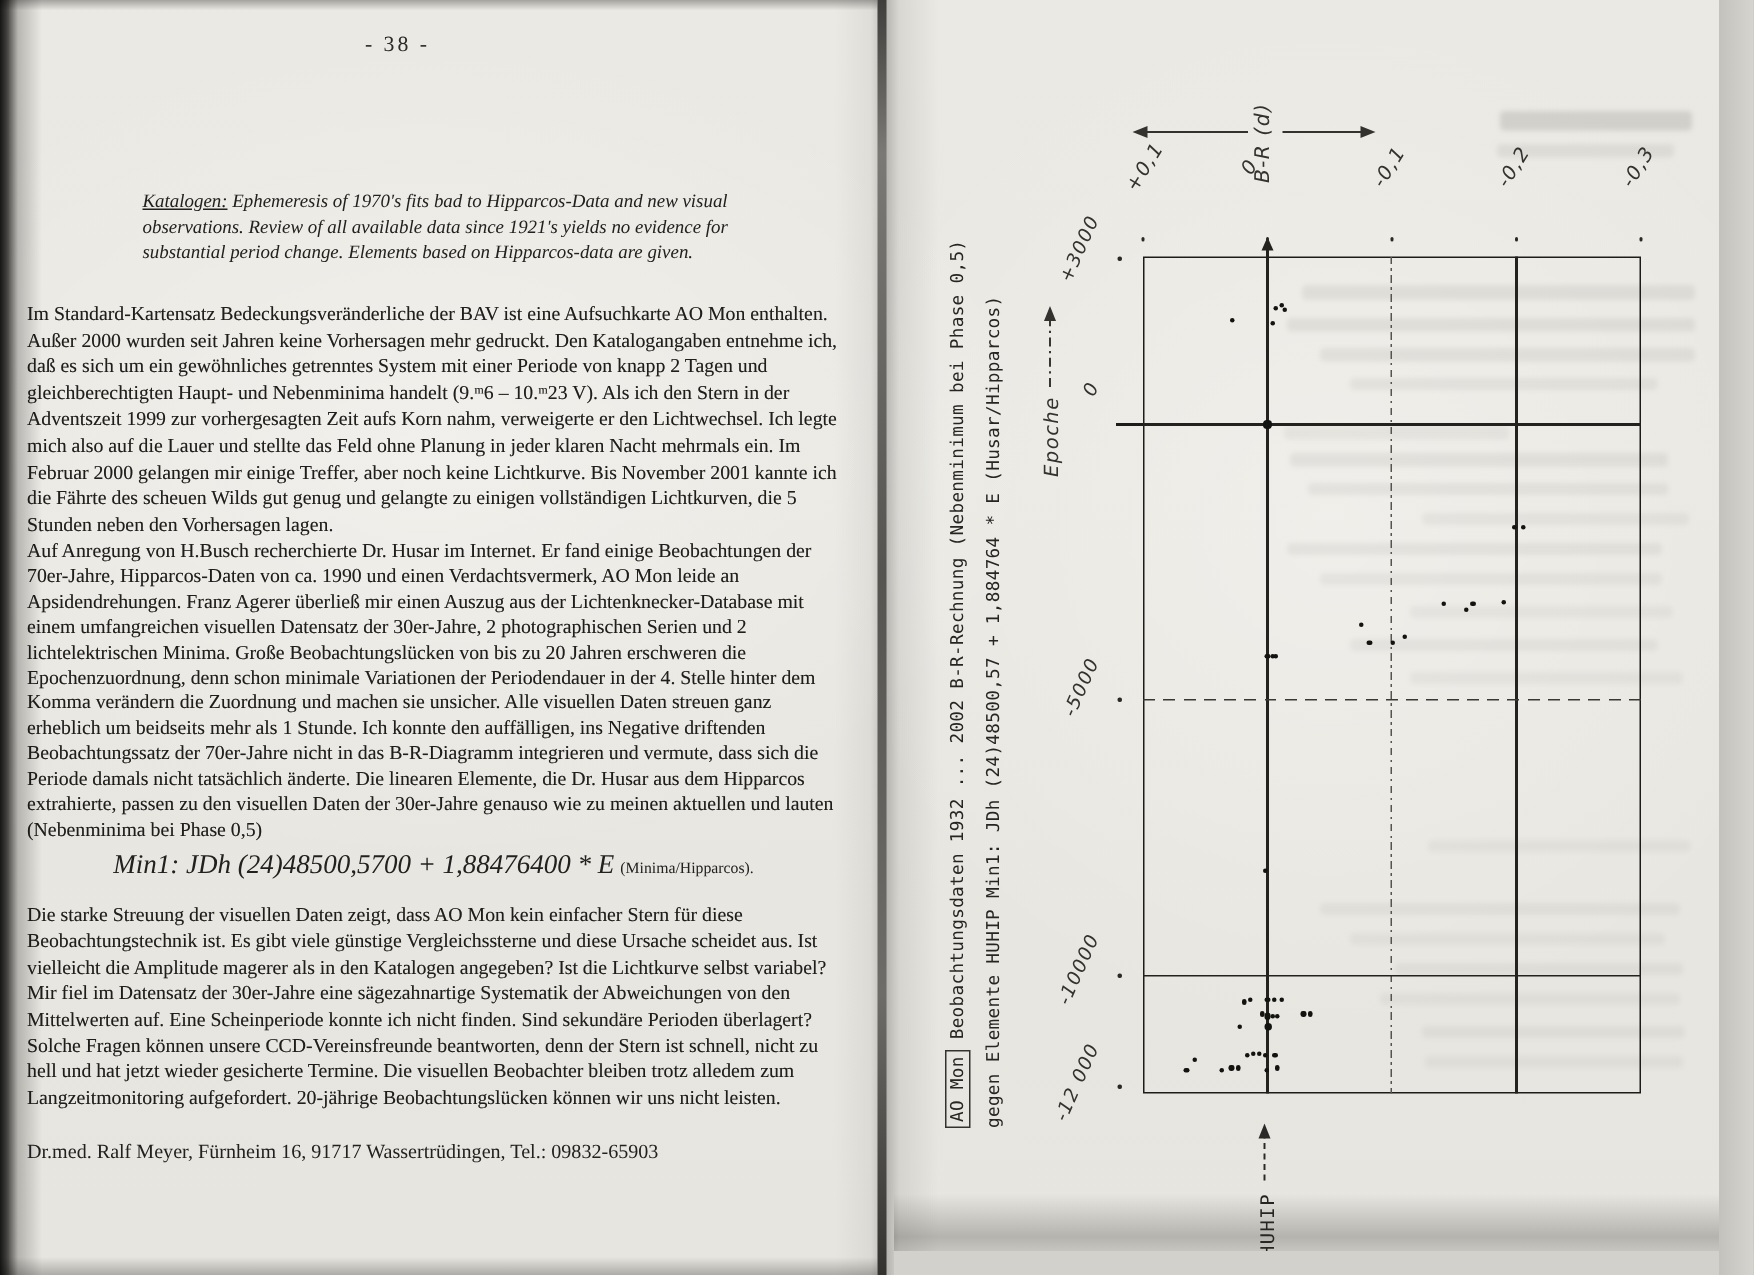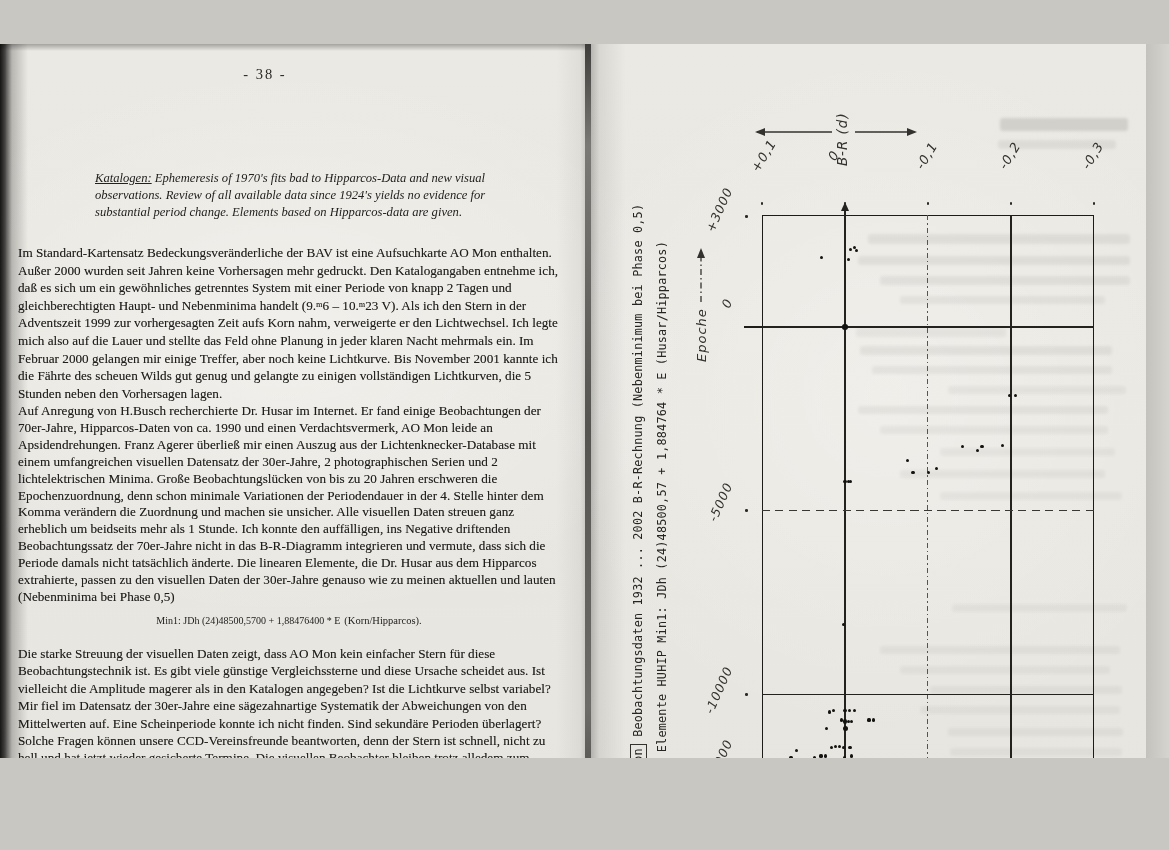--- a/index.html
+++ b/index.html
@@ -1,38 +1,38 @@
 <!DOCTYPE html>
 <html><head>
 <meta charset="utf-8">
 <style>
   html,body{margin:0;padding:0;}
   body{background:#c9c7c2;font-family:"Liberation Serif",serif;}
-  #canvas{position:relative;width:1169px;height:714px;overflow:hidden;background:#cfcdc8;margin-top:44px;}
+  #canvas{position:relative;width:1169px;height:850px;overflow:hidden;background:#cfcdc8;}
   .paper{position:absolute;left:6px;top:0;width:1146px;height:850px;
     background:
       radial-gradient(ellipse 600px 400px at 280px 300px, rgba(255,255,255,.35), rgba(255,255,255,0) 70%),
       radial-gradient(ellipse 500px 500px at 880px 350px, rgba(255,255,255,.30), rgba(255,255,255,0) 70%),
       linear-gradient(#ebe9e3,#e7e5df);}
   
   .page{position:absolute;color:#222120;}
   #page-left{left:10px;top:0;width:558px;height:850px;}
   .pagenum{position:absolute;font-size:14.5px;letter-spacing:2px;color:#2a2a28;}
   #pagenum-38{left:180px;top:22px;width:150px;text-align:center;}
   #title-38{position:absolute;left:15px;top:76px;width:535px;text-align:center;white-space:nowrap;}
   #title-38 .star{font-size:20px;}
   #title-38 .subtitle{font-size:13.8px;}
   #abstract-38{position:absolute;left:85px;top:126px;width:402px;font-style:italic;font-size:12.6px;line-height:17px;}
   #abstract-38 .abs-label{text-decoration:underline;}
   .bodypara{position:absolute;left:8px;width:548px;font-size:13.2px;line-height:17.6px;margin:0;
     text-align:left;color:#1f1e1c;text-shadow:0 0 .4px rgba(20,20,20,.4);}
   #para1{top:200px;}
   #para2{top:359px;line-height:16.9px;}
   #formula-38{position:absolute;left:0;top:566px;width:558px;text-align:center;}
-  #formula-38 .main{font-size:10px;}
+  #formula-38 .main{font-size:18px;font-style:italic;}
   #formula-38 .note{font-size:10.5px;}
   #para3{top:601px;line-height:17.4px;}
   #footer-38{position:absolute;left:8px;top:760px;width:548px;font-size:13.4px;}
   
   #page-right{left:600px;top:0;width:552px;height:850px;}
   .rot{transform:rotate(-90deg);transform-origin:0 0;position:absolute;}
   #caption-block{left:26px;top:752px;width:624px;height:48px;
     font-family:"DejaVu Sans Mono",monospace;font-size:11.8px;line-height:24px;
     letter-spacing:.2px;color:#262523;white-space:nowrap;}
   #caption-block .boxed{border:1px solid #33322f;padding:0 3px 1px 3px;}
@@ -78,29 +78,29 @@
 
 <div id="canvas">
   <div class="paper"></div>
 
   <div class="page" id="page-left">
     <div class="pagenum" id="pagenum-38">- 38 -</div>
 
 
     <div id="abstract-38">
       <span class="abs-label">Katalogen:</span>
-      <span>Ephemeresis of 1970's fits bad to Hipparcos-Data and new visual observations. Review of all available data since 1924's yields no evidence for substantial period change. Elements based on Hipparcos-data are given.</span>
+      <span>Ephemeresis of 1970's fits bad to Hipparcos-Data and new visual observations. Review of all available data since 1921's yields no evidence for substantial period change. Elements based on Hipparcos-data are given.</span>
     </div>
 
     <p class="bodypara" id="para1">Im Standard-Kartensatz Bedeckungsveränderliche der BAV ist eine Aufsuchkarte AO Mon enthalten. Außer 2000 wurden seit Jahren keine Vorhersagen mehr gedruckt. Den Katalogangaben entnehme ich, daß es sich um ein gewöhnliches getrenntes System mit einer Periode von knapp 2 Tagen und gleichberechtigten Haupt- und Nebenminima handelt (9.ᵐ6 – 10.ᵐ23 V). Als ich den Stern in der Adventszeit 1999 zur vorhergesagten Zeit aufs Korn nahm, verweigerte er den Lichtwechsel. Ich legte mich also auf die Lauer und stellte das Feld ohne Planung in jeder klaren Nacht mehrmals ein. Im Februar 2000 gelangen mir einige Treffer, aber noch keine Lichtkurve. Bis November 2001 kannte ich die Fährte des scheuen Wilds gut genug und gelangte zu einigen vollständigen Lichtkurven, die 5 Stunden neben den Vorhersagen lagen.</p>
     <p class="bodypara" id="para2">Auf Anregung von H.Busch recherchierte Dr. Husar im Internet. Er fand einige Beobachtungen der 70er-Jahre, Hipparcos-Daten von ca. 1990 und einen Verdachtsvermerk, AO Mon leide an Apsidendrehungen. Franz Agerer überließ mir einen Auszug aus der Lichtenknecker-Database mit einem umfangreichen visuellen Datensatz der 30er-Jahre, 2 photographischen Serien und 2 lichtelektrischen Minima. Große Beobachtungslücken von bis zu 20 Jahren erschweren die Epochenzuordnung, denn schon minimale Variationen der Periodendauer in der 4. Stelle hinter dem Komma verändern die Zuordnung und machen sie unsicher. Alle visuellen Daten streuen ganz erheblich um beidseits mehr als 1 Stunde. Ich konnte den auffälligen, ins Negative driftenden Beobachtungssatz der 70er-Jahre nicht in das B-R-Diagramm integrieren und vermute, dass sich die Periode damals nicht tatsächlich änderte. Die linearen Elemente, die Dr. Husar aus dem Hipparcos extrahierte, passen zu den visuellen Daten der 30er-Jahre genauso wie zu meinen aktuellen und lauten (Nebenminima bei Phase 0,5)</p>
 
     <div id="formula-38">
       <span class="main">Min1: JDh (24)48500,5700 + 1,88476400 * E</span>
-      <span class="note">(Korn/Hipparcos).</span>
+      <span class="note">(Minima/Hipparcos).</span>
     </div>
 
     <p class="bodypara" id="para3">Die starke Streuung der visuellen Daten zeigt, dass AO Mon kein einfacher Stern für diese Beobachtungstechnik ist. Es gibt viele günstige Vergleichssterne und diese Ursache scheidet aus. Ist vielleicht die Amplitude magerer als in den Katalogen angegeben? Ist die Lichtkurve selbst variabel? Mir fiel im Datensatz der 30er-Jahre eine sägezahnartige Systematik der Abweichungen von den Mittelwerten auf. Eine Scheinperiode konnte ich nicht finden. Sind sekundäre Perioden überlagert? Solche Fragen können unsere CCD-Vereinsfreunde beantworten, denn der Stern ist schnell, nicht zu hell und hat jetzt wieder gesicherte Termine. Die visuellen Beobachter bleiben trotz alledem zum Langzeitmonitoring aufgefordert. 20-jährige Beobachtungslücken können wir uns nicht leisten.</p>
 
     <div id="footer-38">Dr.med. Ralf Meyer, Fürnheim 16, 91717 Wassertrüdingen, Tel.: 09832-65903</div>
   </div>
 
   <div class="page" id="page-right">
 
     <div class="rot" id="caption-block">

